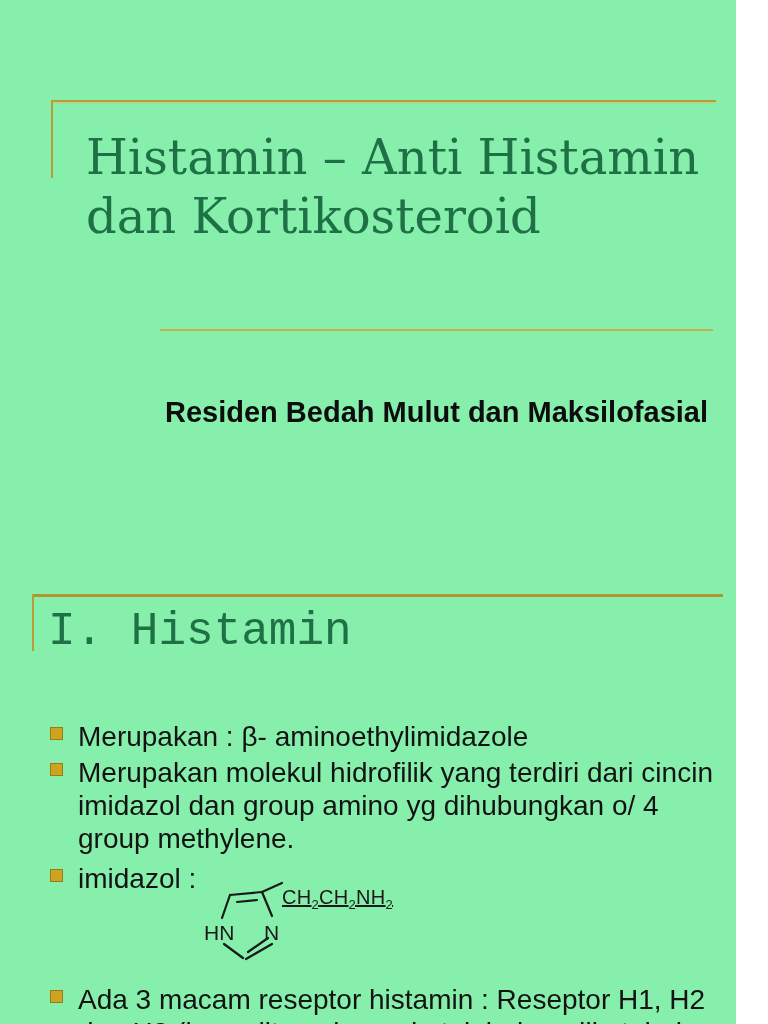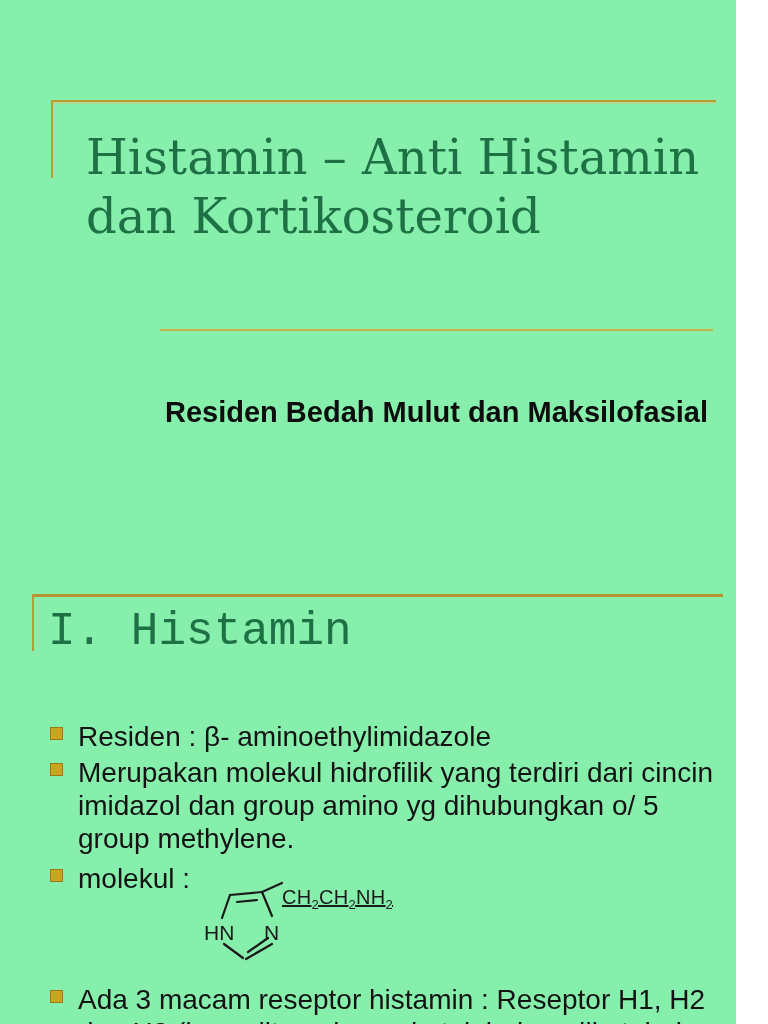--- a/index.html
+++ b/index.html
@@ -82,29 +82,29 @@
     <div class="abs subline"></div>
     <div class="abs deck-subtitle">Residen Bedah Mulut dan Maksilofasial</div>
   </section>
 
   <section>
     <div class="abs rule hline2"></div>
     <div class="abs rule vline2"></div>
     <h2 class="abs section-title" style="margin:0">I. Histamin</h2>
 
     <div class="abs bullet-square" id="b1s"></div>
-    <div class="abs bullet-text" id="b1t">Residen : β- aminoethylimidazole</div>
+    <div class="abs bullet-text" id="b1t">Merupakan : β- aminoethylimidazole</div>
 
     <div class="abs bullet-square" id="b2s"></div>
     <div class="abs bullet-text" id="b2t">Merupakan molekul hidrofilik yang terdiri dari cincin
-imidazol dan group amino yg dihubungkan o/ 5
+imidazol dan group amino yg dihubungkan o/ 4
 group methylene.</div>
 
     <div class="abs bullet-square" id="b3s"></div>
-    <div class="abs bullet-text" id="b3t">molekul :</div>
+    <div class="abs bullet-text" id="b3t">imidazol :</div>
 
     <svg class="abs ring-svg" width="95" height="90" viewBox="0 0 95 90">
       <line x1="30" y1="17" x2="62" y2="14"></line>
       <line x1="37" y1="24" x2="57" y2="22"></line>
       <line x1="30" y1="17" x2="22" y2="40"></line>
       <line x1="62" y1="14" x2="72" y2="38"></line>
       <line x1="24" y1="66" x2="43" y2="80"></line>
       <line x1="72" y1="66" x2="46" y2="81"></line>
       <line x1="68" y1="60" x2="48" y2="74"></line>
       <line x1="62" y1="14" x2="82" y2="5"></line>

